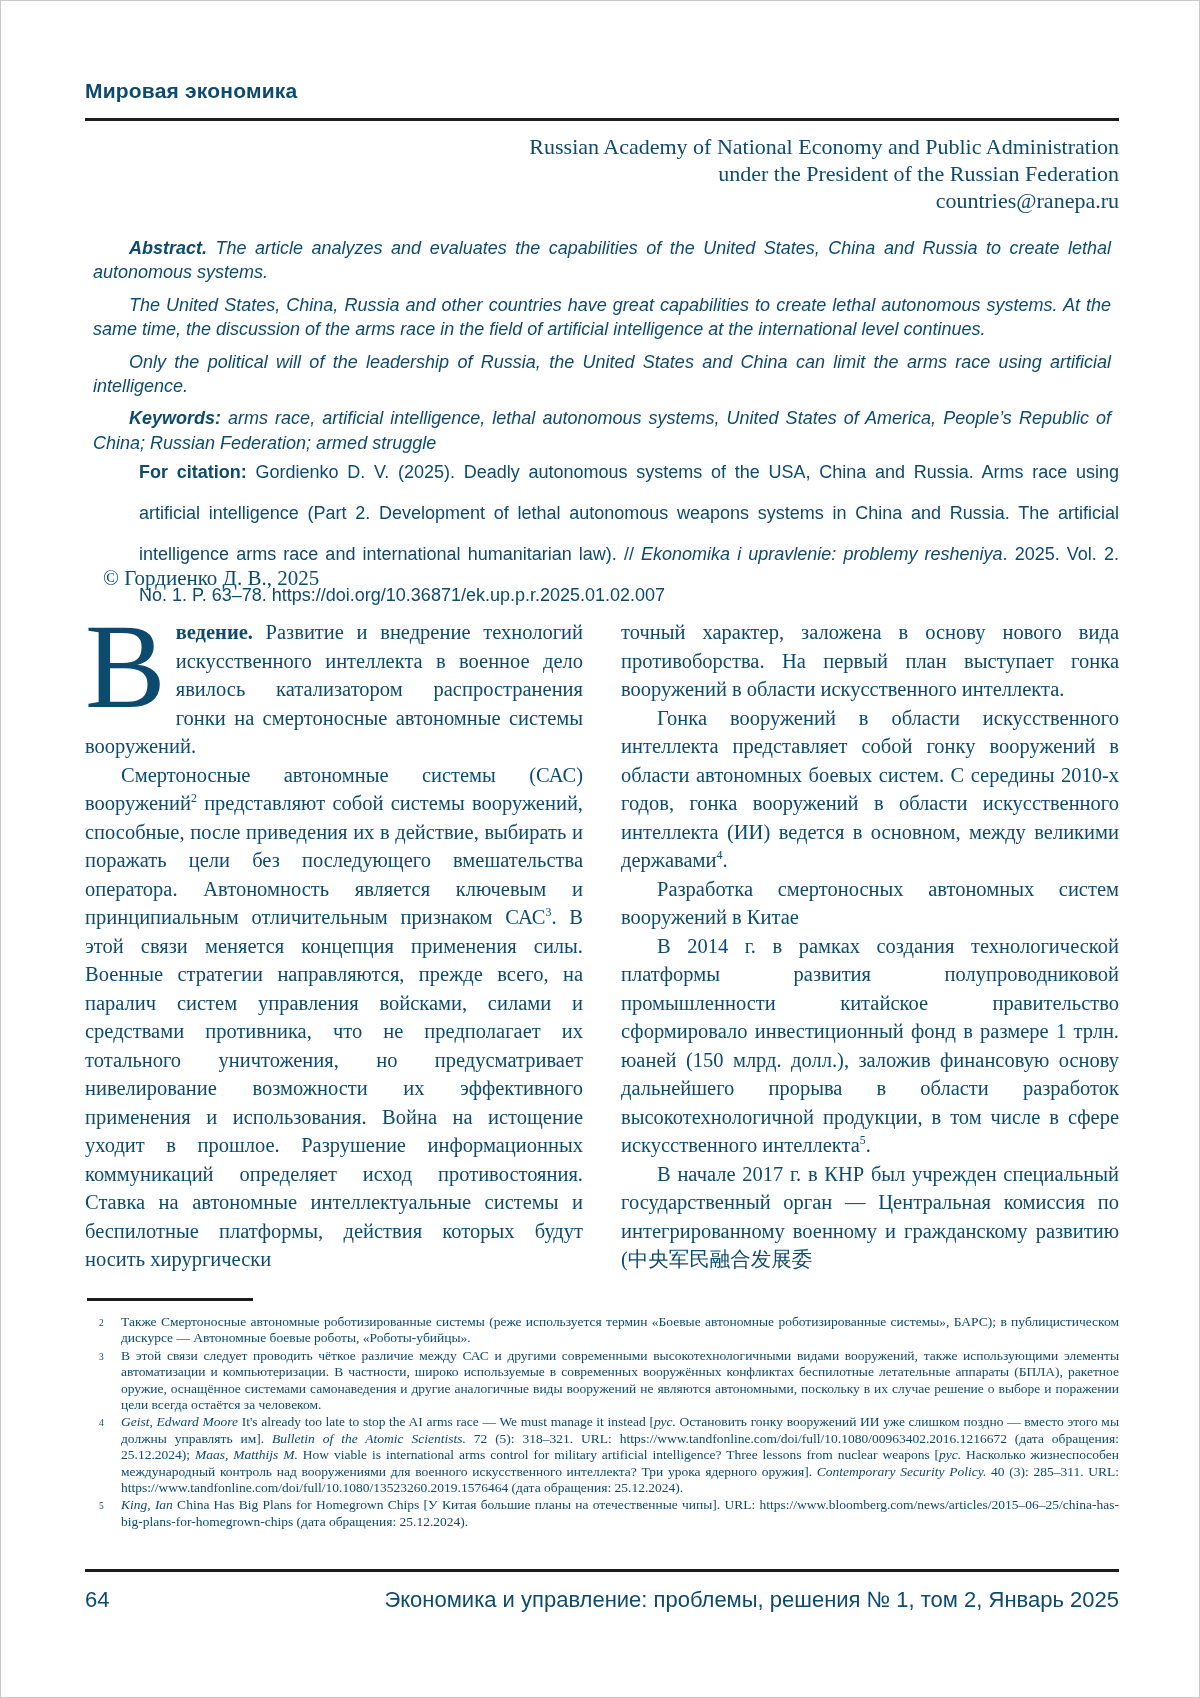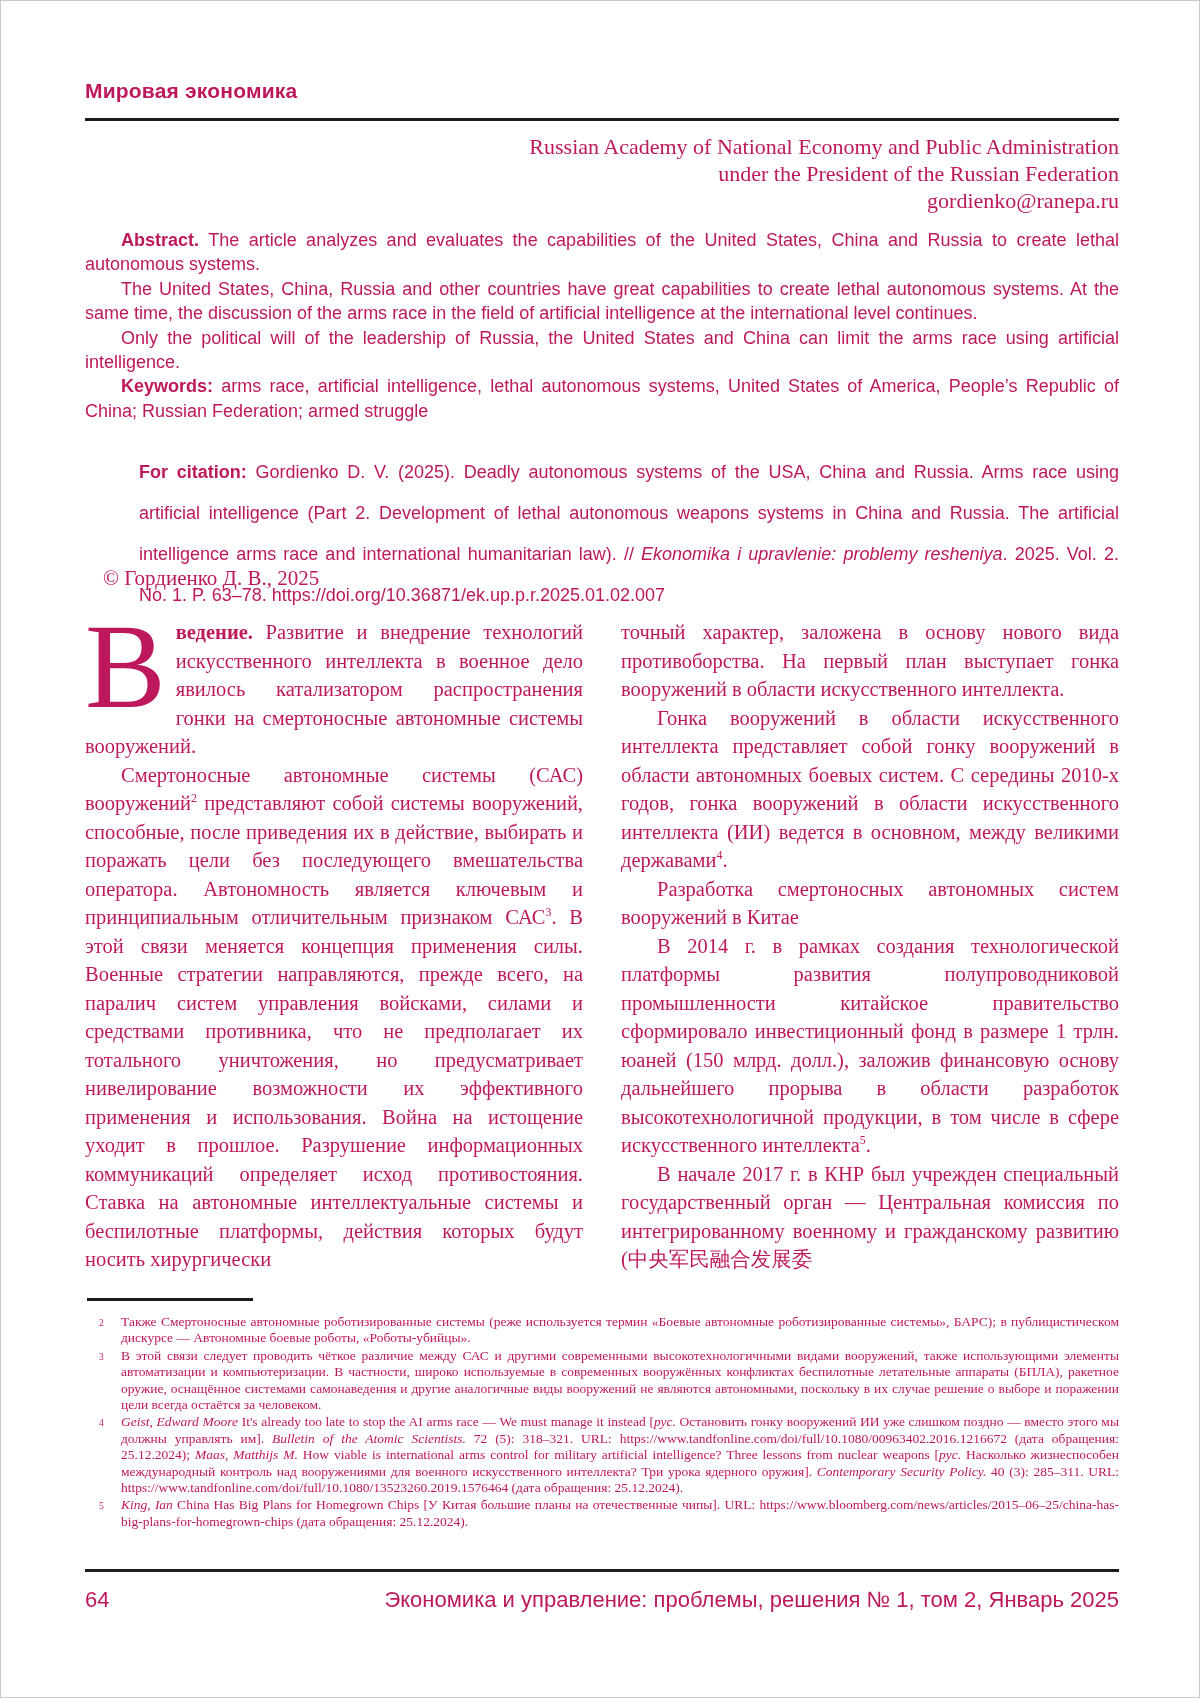--- a/index.html
+++ b/index.html
@@ -3,21 +3,21 @@
 <meta charset="utf-8">
 <style>
   html,body { margin:0; padding:0; background:#e9e9e9; }
   .page {
     position:relative;
     width:1200px; height:1698px;
     margin:0 auto;
     background:#ffffff;
     border:1px solid #c9c9c9;
     box-sizing:border-box;
-    color:#be185d;
+    color:#0c4a6e;
     overflow:hidden;
   }
   .serif { font-family:"Liberation Serif", serif; }
 
   .kicker {
     position:absolute; left:84px; top:78px;
     font-family:"Liberation Sans", sans-serif;
     font-size:21px; font-weight:bold; letter-spacing:0.2px;
   }
   .header-rule {
@@ -27,21 +27,21 @@
   .affiliation {
     position:absolute; left:84px; top:132px; width:1034px;
     font-family:"Liberation Serif", serif;
     font-size:22px; line-height:27px; text-align:right;
   }
   .abstract {
     position:absolute; left:84px; top:227px; width:1034px;
     font-family:"Liberation Sans", sans-serif;
     font-size:18px; line-height:24.4px; text-align:justify;
   }
-  .abstract p { margin:0; text-indent:36px; }
+  .abstract p { margin:8px; text-indent:36px;font-style:italic; }
   .citation {
     position:absolute; left:138px; top:451px; width:980px;
     font-family:"Liberation Sans", sans-serif;
     font-size:18px; line-height:41px; text-align:justify;
   }
   .copyright {
     position:absolute; left:84px; top:565px;
     font-family:"Liberation Serif", serif;
     font-size:21px;
     margin-left:18px;
@@ -96,21 +96,21 @@
 <body>
 
 <div class="page">
 
   <div class="kicker">Мировая экономика</div>
   <div class="header-rule"></div>
 
   <div class="affiliation serif">
     <div>Russian Academy of National Economy and Public Administration</div>
     <div>under the President of the Russian Federation</div>
-    <div>gordienko@ranepa.ru</div>
+    <div>countries@ranepa.ru</div>
   </div>
 
   <div class="abstract">
     <p><span class="s-bold">Abstract.</span><span> The article analyzes and evaluates the capabilities of the United States, China and Russia to create lethal autonomous systems.</span></p>
     <p><span>The United States, China, Russia and other countries have great capabilities to create lethal autonomous systems. At the same time, the discussion of the arms race in the field of artificial intelligence at the international level continues.</span></p>
     <p><span>Only the political will of the leadership of Russia, the United States and China can limit the arms race using artificial intelligence.</span></p>
     <p><span class="s-bold">Keywords:</span><span> arms race, artificial intelligence, lethal autonomous systems, United States of America, People’s Republic of China; Russian Federation; armed struggle</span></p>
   </div>
 
   <div class="citation"><span class="s-bold">For citation:</span><span> Gordienko D. V. (2025). Deadly autonomous systems of the USA, China and Russia. Arms race using artificial intelligence (Part 2. Development of lethal autonomous weapons systems in China and Russia. The artificial intelligence arms race and international humanitarian law). // </span><span class="s-italic">Ekonomika i upravlenie: problemy resheniya</span><span>. 2025. Vol. 2. No. 1. P. 63–78. https://doi.org/10.36871/ek.up.p.r.2025.01.02.007</span></div>

